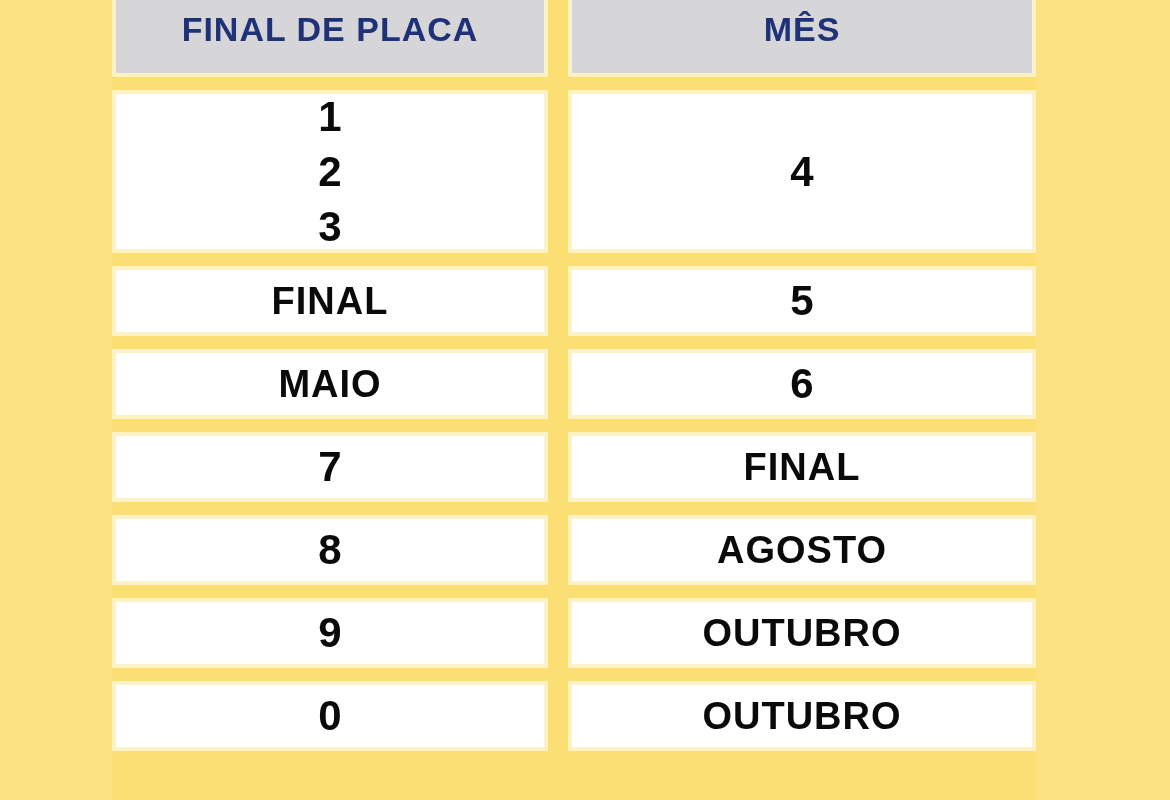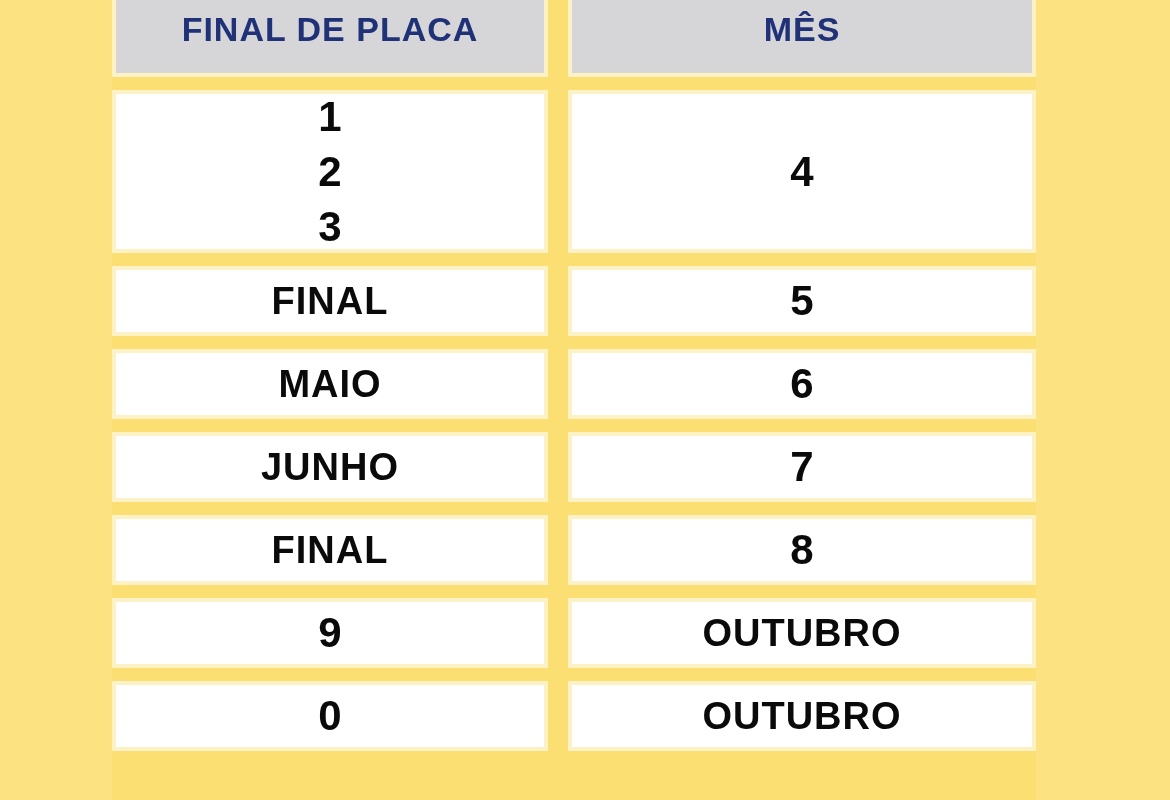--- a/index.html
+++ b/index.html
@@ -71,26 +71,26 @@
     </div>
   </div>
 
   <div class="cell plates">4</div>
   <div class="cell month">FINAL</div>
 
   <div class="cell plates">5</div>
   <div class="cell month">MAIO</div>
 
   <div class="cell plates">6</div>
-  <div class="cell month">JUNHO</div>
 
   <div class="cell plates">7</div>
   <div class="cell month">FINAL</div>
 
   <div class="cell plates">8</div>
+  <div class="cell month">AGOSTO</div>
 
   <div class="cell plates">9</div>
   <div class="cell month">OUTUBRO</div>
 
   <div class="cell plates">0</div>
   <div class="cell month">OUTUBRO</div>
 
 </div>
 
 </body></html>

